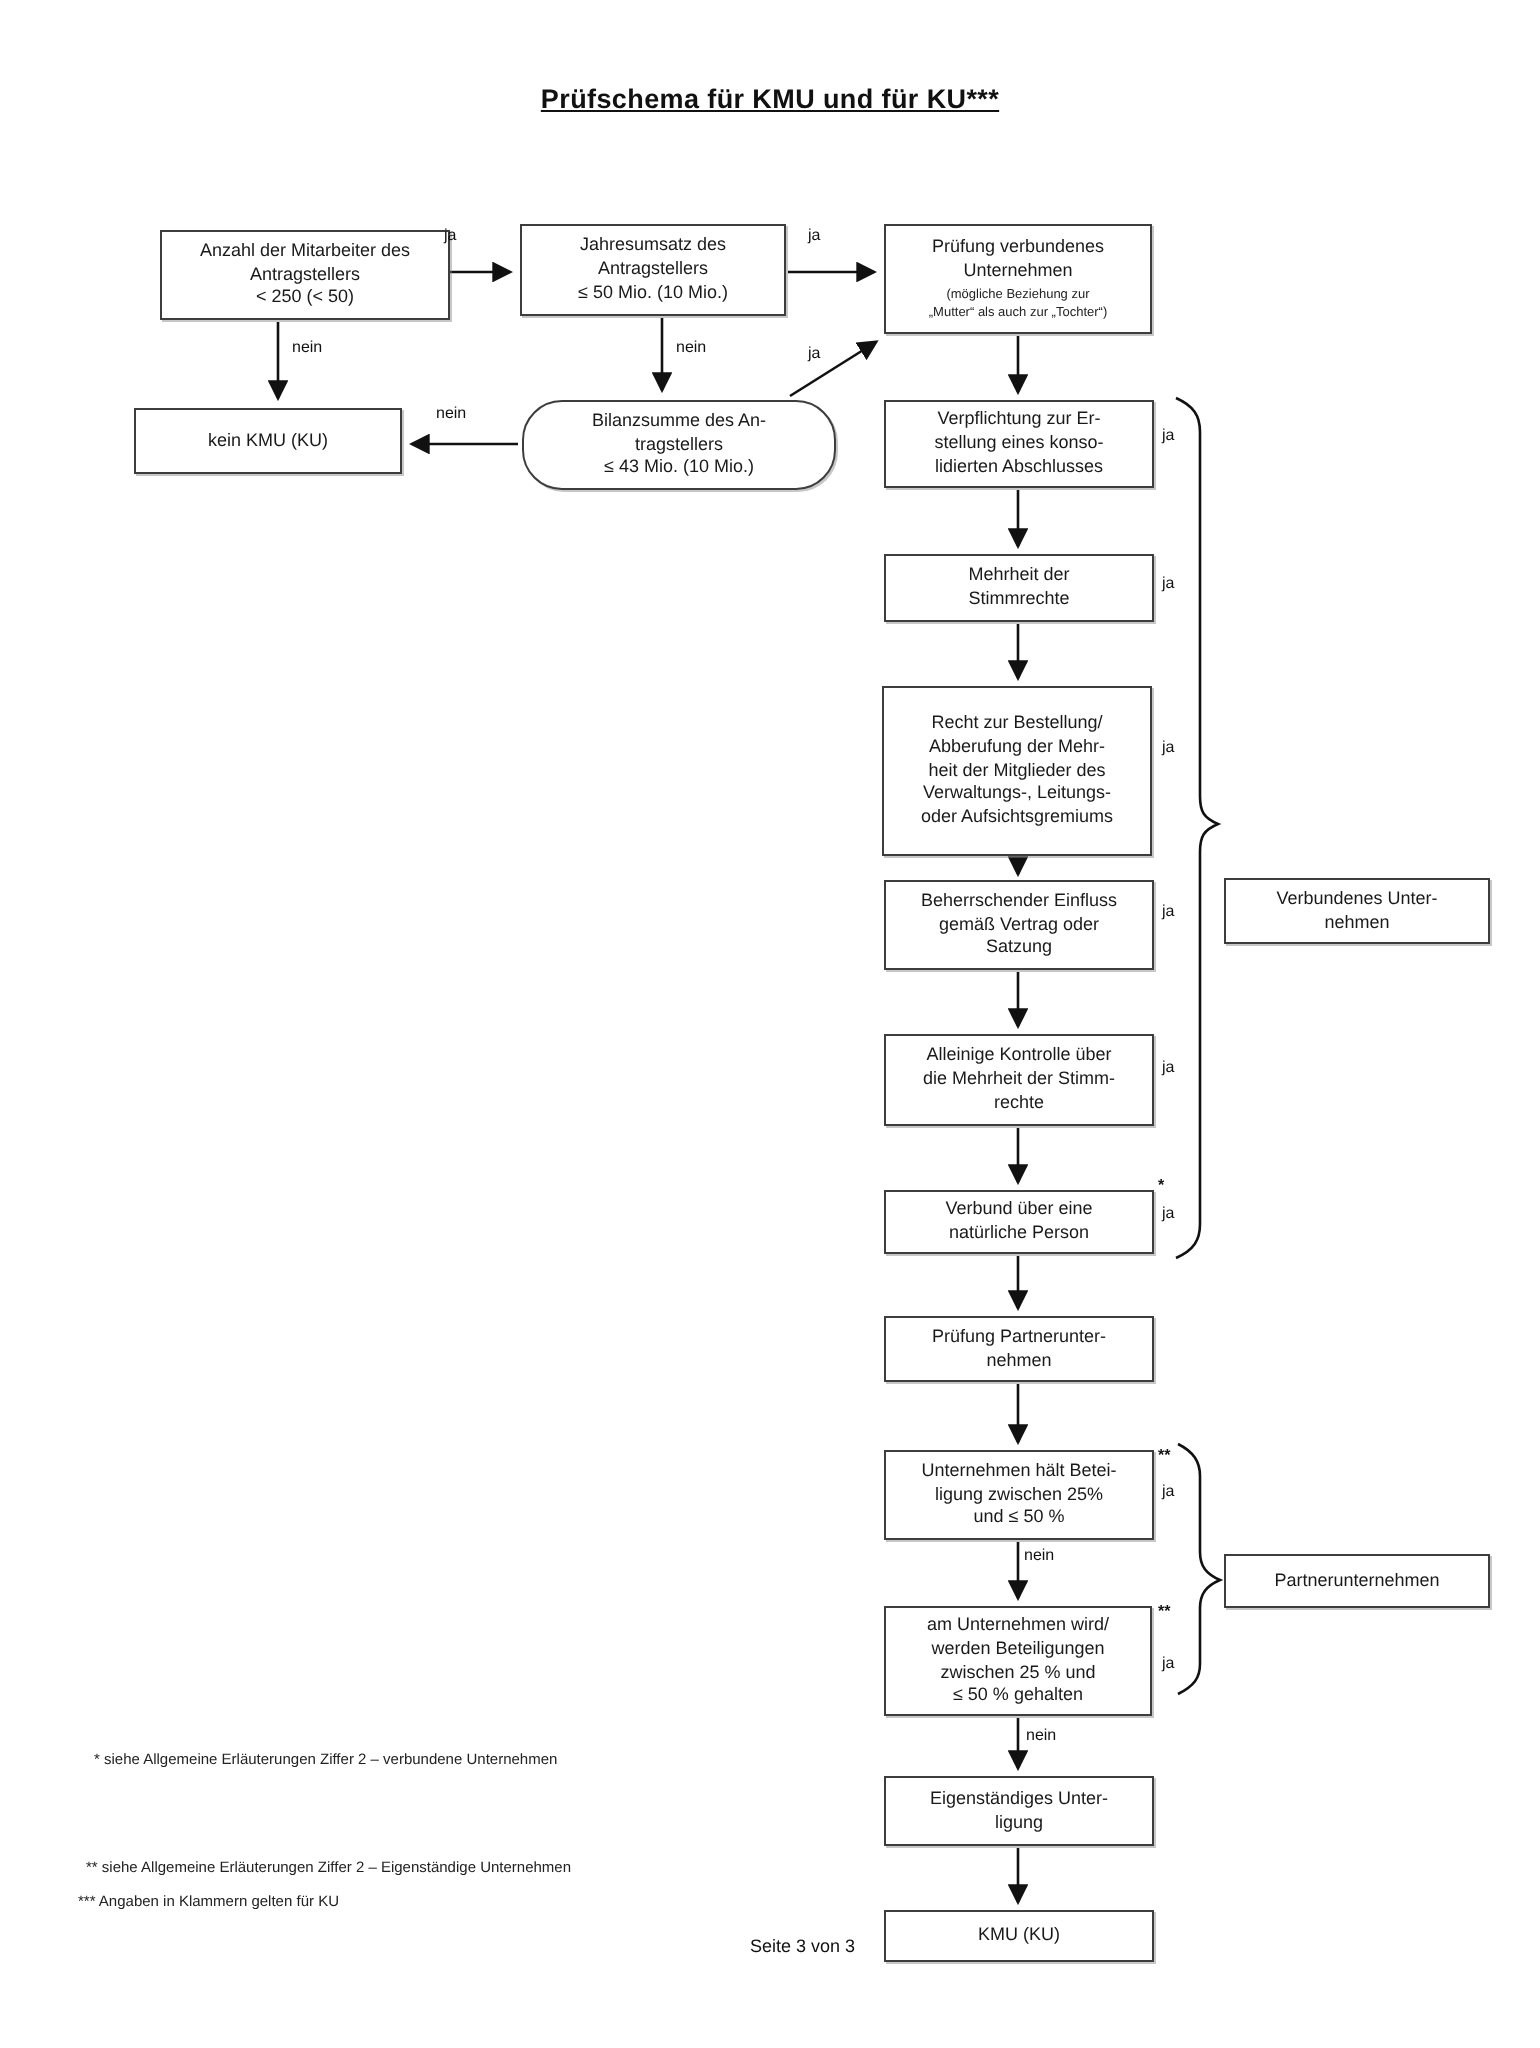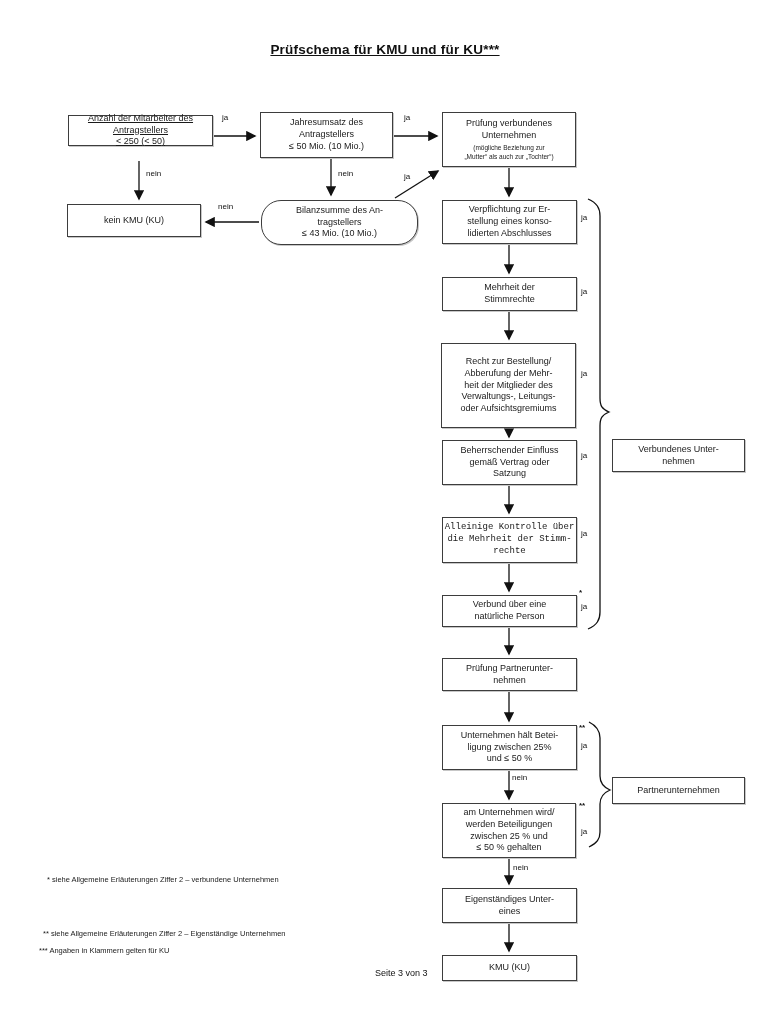--- a/index.html
+++ b/index.html
@@ -56,21 +56,21 @@
       <line x1="509" y1="628" x2="509" y2="654" marker-end="url(#ah)"></line>
       <line x1="509" y1="692" x2="509" y2="721" marker-end="url(#ah)"></line>
       <line x1="509" y1="771" x2="509" y2="799" marker-end="url(#ah)"></line>
       <line x1="509" y1="859" x2="509" y2="884" marker-end="url(#ah)"></line>
       <line x1="509" y1="924" x2="509" y2="951" marker-end="url(#ah)"></line>
       <path d="M588,199 C597,203 600,208 600,216 L600,398 C600,406 602,409 609,412 C602,415 600,418 600,426 L600,612 C600,620 597,625 588,629"></path>
       <path d="M589,722 C597,726 600,731 600,738 L600,776 C600,783 603,787 610,790 C603,793 600,797 600,804 L600,832 C600,839 597,843 589,847"></path>
     </g>
   </svg>
 
-  <div class="box" style="left:68px;  top:115px; width:145px; height:31px;text-decoration:underline;">Anzahl der Mitarbeiter des
+  <div class="box" style="left:80px;  top:115px; width:145px; height:45px;">Anzahl der Mitarbeiter des
 Antragstellers
 &lt; 250 (&lt; 50)</div>
   <div class="box" style="left:260px; top:112px; width:133px; height:46px;">Jahresumsatz des
 Antragstellers
 ≤ 50 Mio. (10 Mio.)</div>
   <div class="box" style="left:442px; top:112px; width:134px; height:55px;">
     <span>Prüfung verbundenes
 Unternehmen</span>
     <span class="sub">(mögliche Beziehung zur
 „Mutter“ als auch zur „Tochter“)</span>
@@ -85,36 +85,36 @@
   <div class="box" style="left:442px; top:277px; width:135px; height:34px;">Mehrheit der
 Stimmrechte</div>
   <div class="box" style="left:441px; top:343px; width:135px; height:85px;">Recht zur Bestellung/
 Abberufung der Mehr-
 heit der Mitglieder des
 Verwaltungs-, Leitungs-
 oder Aufsichtsgremiums</div>
   <div class="box" style="left:442px; top:440px; width:135px; height:45px;">Beherrschender Einfluss
 gemäß Vertrag oder
 Satzung</div>
-  <div class="box" style="left:442px; top:517px; width:135px; height:46px;font-family:Liberation Mono, monospace;">Alleinige Kontrolle über
+  <div class="box" style="left:442px; top:517px; width:135px; height:46px;">Alleinige Kontrolle über
 die Mehrheit der Stimm-
 rechte</div>
   <div class="box" style="left:442px; top:595px; width:135px; height:32px;">Verbund über eine
 natürliche Person</div>
   <div class="box" style="left:442px; top:658px; width:135px; height:33px;">Prüfung Partnerunter-
 nehmen</div>
   <div class="box" style="left:442px; top:725px; width:135px; height:45px;">Unternehmen hält Betei-
 ligung zwischen 25%
 und ≤ 50 %</div>
   <div class="box" style="left:442px; top:803px; width:134px; height:55px;">am Unternehmen wird/
 werden Beteiligungen
 zwischen 25 % und
 ≤ 50 % gehalten</div>
   <div class="box" style="left:442px; top:888px; width:135px; height:35px;">Eigenständiges Unter-
-eines</div>
+ligung</div>
   <div class="box" style="left:442px; top:955px; width:135px; height:26px;">KMU (KU)</div>
   <div class="box" style="left:612px; top:396px; width:133px; height:33px;margin-top:43px;">Verbundenes Unter-
 nehmen</div>
   <div class="box" style="left:612px; top:777px; width:133px; height:27px;">Partnerunternehmen</div>
 
   <span class="lbl" style="left:222px; top:114px;">ja</span>
   <span class="lbl" style="left:404px; top:114px;">ja</span>
   <span class="lbl" style="left:146px; top:170px;">nein</span>
   <span class="lbl" style="left:338px; top:170px;">nein</span>
   <span class="lbl" style="left:218px; top:203px;">nein</span>

